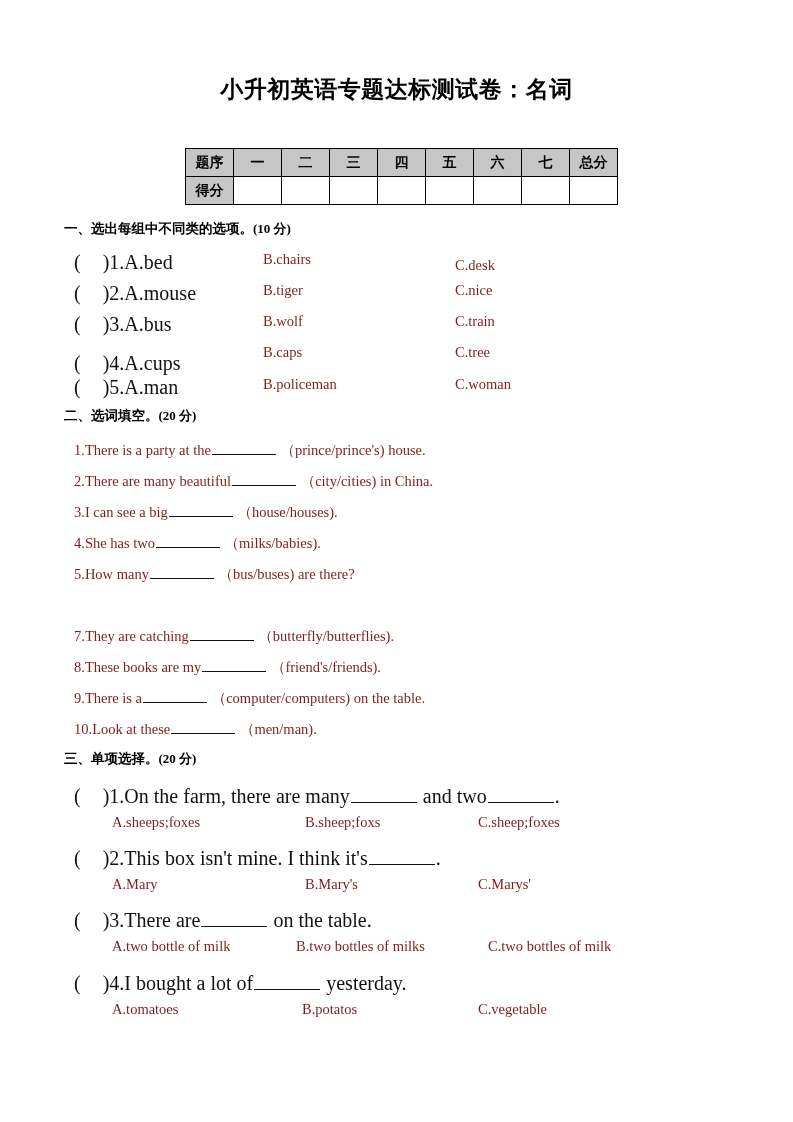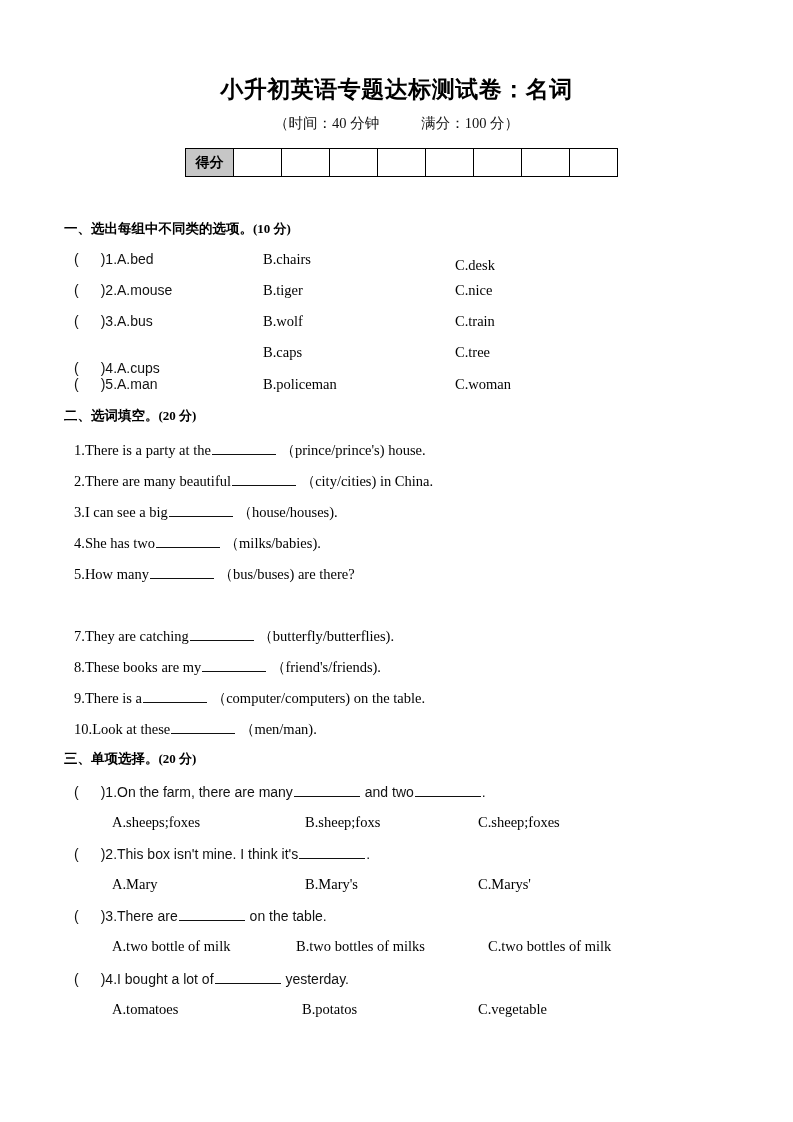--- a/index.html
+++ b/index.html
@@ -92,28 +92,28 @@
     font-family: "Liberation Serif", "DejaVu Serif", serif;
     font-size: 13px;
     font-weight: 700;
   }
 
   
   .qline {
     position: absolute;
     font-size: 14.5px;
     font-family: "Liberation Serif", "DejaVu Serif", serif;
-    color: #000000;
+    color: #7f1d1d;
     white-space: nowrap;
   }
   .paren {
     position: absolute;
     left: 74px;
-    font-size: 14px;
-    font-family: Liberation Sans, sans-serif;
+    font-size: 20px;
+    font-family: Liberation Serif, serif;
     color: #111;
     white-space: nowrap;
   }
   .paren .sp { display: inline-block; width: 22px; }
 
   .opt-a { position: absolute; }
   .opt-b { position: absolute; }
   .opt-c { position: absolute; }
 
   .blank {
@@ -126,26 +126,34 @@
   .b-short { width: 64px; }
   .b-mid   { width: 66px; }
 </style>
 </head>
 <body>
 
 <div class="page">
 
   <div class="doc-title">小升初英语专题达标测试卷：名词</div>
 
-  <div class="doc-subtitle">
-    <span>（时间：40 分钟</span><span class="gap"></span><span>满分：100 分）</span>
-  </div>
 
   <table class="score-table">
     <tbody>
+        <tr>
+      <td class="hdr col-label">题序</td>
+      <td class="hdr col-num">一</td>
+      <td class="hdr col-num">二</td>
+      <td class="hdr col-num">三</td>
+      <td class="hdr col-num">四</td>
+      <td class="hdr col-num">五</td>
+      <td class="hdr col-num">六</td>
+      <td class="hdr col-num">七</td>
+      <td class="hdr col-total">总分</td>
+    </tr>
     <tr>
       <td class="hdr col-label">得分</td>
       <td class="val col-num"></td>
       <td class="val col-num"></td>
       <td class="val col-num"></td>
       <td class="val col-num"></td>
       <td class="val col-num"></td>
       <td class="val col-num"></td>
       <td class="val col-num"></td>
       <td class="val col-total"></td>
@@ -168,21 +176,21 @@
   </div>
   <div class="qline opt-b" style="left:263px; top:282px;">B.tiger</div>
   <div class="qline opt-c" style="left:455px; top:282px;font-family:Liberation Serif, serif;">C.nice</div>
 
   <div class="paren" style="top:313px;">
     <span>(</span><span class="sp"></span><span>)</span><span>3.A.bus</span>
   </div>
   <div class="qline opt-b" style="left:263px; top:313px;">B.wolf</div>
   <div class="qline opt-c" style="left:455px; top:313px;">C.train</div>
 
-  <div class="paren" style="top:360px;">
+  <div class="paren" style="top:352px;">
     <span>(</span><span class="sp"></span><span>)</span><span>4.A.cups</span>
   </div>
   <div class="qline opt-b" style="left:263px; top:344px;">B.caps</div>
   <div class="qline opt-c" style="left:455px; top:344px;">C.tree</div>
 
   <div class="paren" style="top:376px;">
     <span>(</span><span class="sp"></span><span>)</span><span>5.A.man</span>
   </div>
   <div class="qline opt-b" style="left:263px; top:376px;">B.policeman</div>
   <div class="qline opt-c" style="left:455px; top:376px;">C.woman</div>

